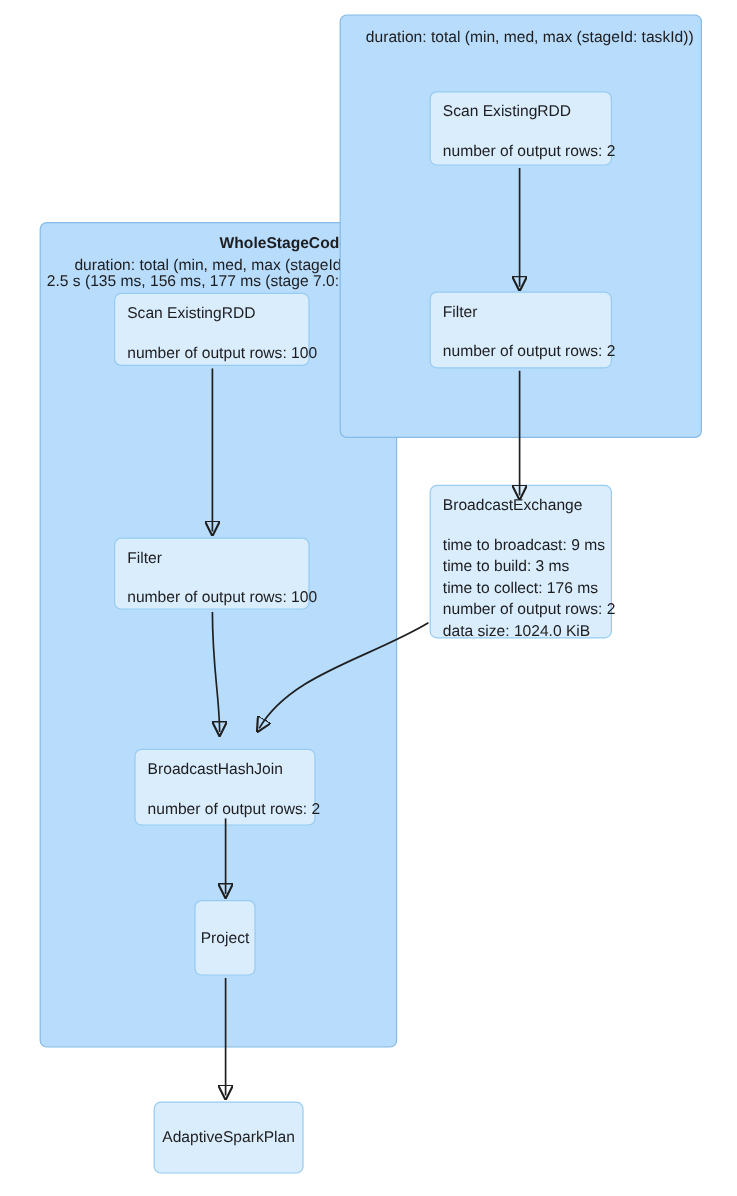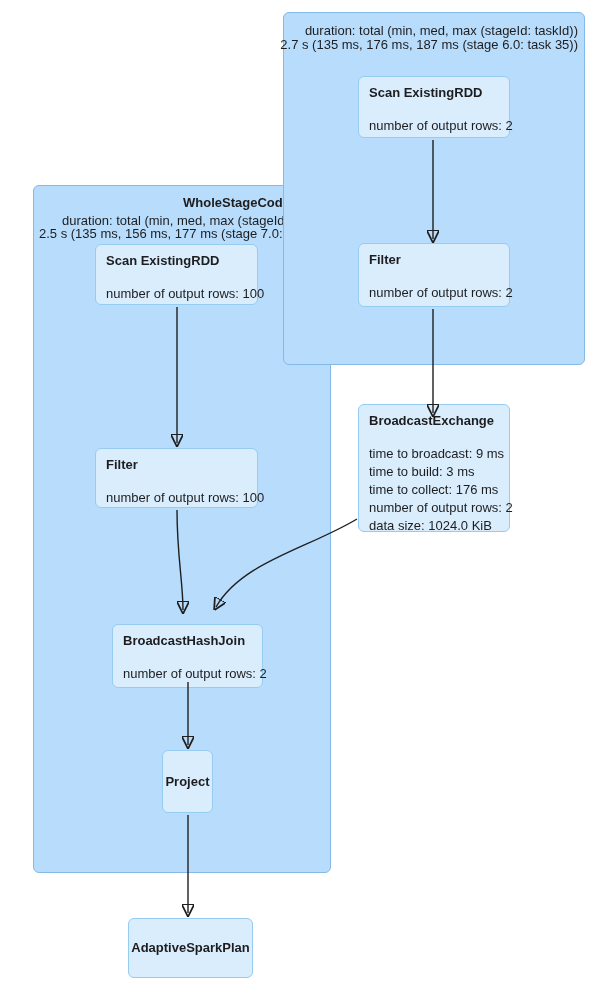--- a/index.html
+++ b/index.html
@@ -15,42 +15,41 @@
   .cluster-right { left:283px; top:12px;  width:302px; height:353px; z-index:2; }
   .cluster-header { position:absolute; top:11px; right:6px; text-align:right; white-space:nowrap; }
   .cluster-title { font-size:13px; font-weight:bold; line-height:16px; }
   .cluster-duration { font-size:13px; line-height:13.5px; }
   .cluster-header .cluster-title { margin-bottom:4px; }
   .abs { position:absolute; white-space:nowrap; }
   .node {
     position:absolute; background:#d9edfd; border:1px solid #96cbf2; border-radius:6px;
     box-sizing:border-box; padding:8px 10px; font-size:13px; z-index:3;
   }
-  .node-title { font-weight:bold; line-height:16px; white-space:nowrap; }
+  .node-title { font-weight:normal; line-height:16px; white-space:nowrap; }
   .metrics { margin-top:16px; }
   .metric { line-height:18px; white-space:nowrap; }
   .node.center { display:flex; align-items:center; justify-content:center; padding:0; }
   svg.edges { position:absolute; left:0; top:0; z-index:4; pointer-events:none; }
   svg.edges path { fill:none; stroke:#1f1f1f; stroke-width:1.4; }
 </style>
 </head>
 <body>
 
 <div class="canvas">
 
   <div class="cluster cluster-left">
     <div class="abs cluster-title" style="left:149px; top:9px;">WholeStageCode</div>
     <div class="abs cluster-duration" style="left:28px; top:28px;">duration: total (min, med, max (stageId:</div>
     <div class="abs cluster-duration" style="left:5px; top:41px;">2.5 s (135 ms, 156 ms, 177 ms (stage 7.0: t</div>
   </div>
 
   <div class="cluster cluster-right">
     <div class="cluster-header">
       <div class="cluster-duration">duration: total (min, med, max (stageId: taskId))</div>
-      <div class="cluster-duration">2.7 s (135 ms, 176 ms, 187 ms (stage 6.0: task 35))</div>
     </div>
   </div>
 
   <div class="node" style="left:358px; top:76px; width:152px; height:62px;">
     <div class="node-title">Scan ExistingRDD</div>
     <div class="metrics">
       <div class="metric">number of output rows: 2</div>
     </div>
   </div>
 

